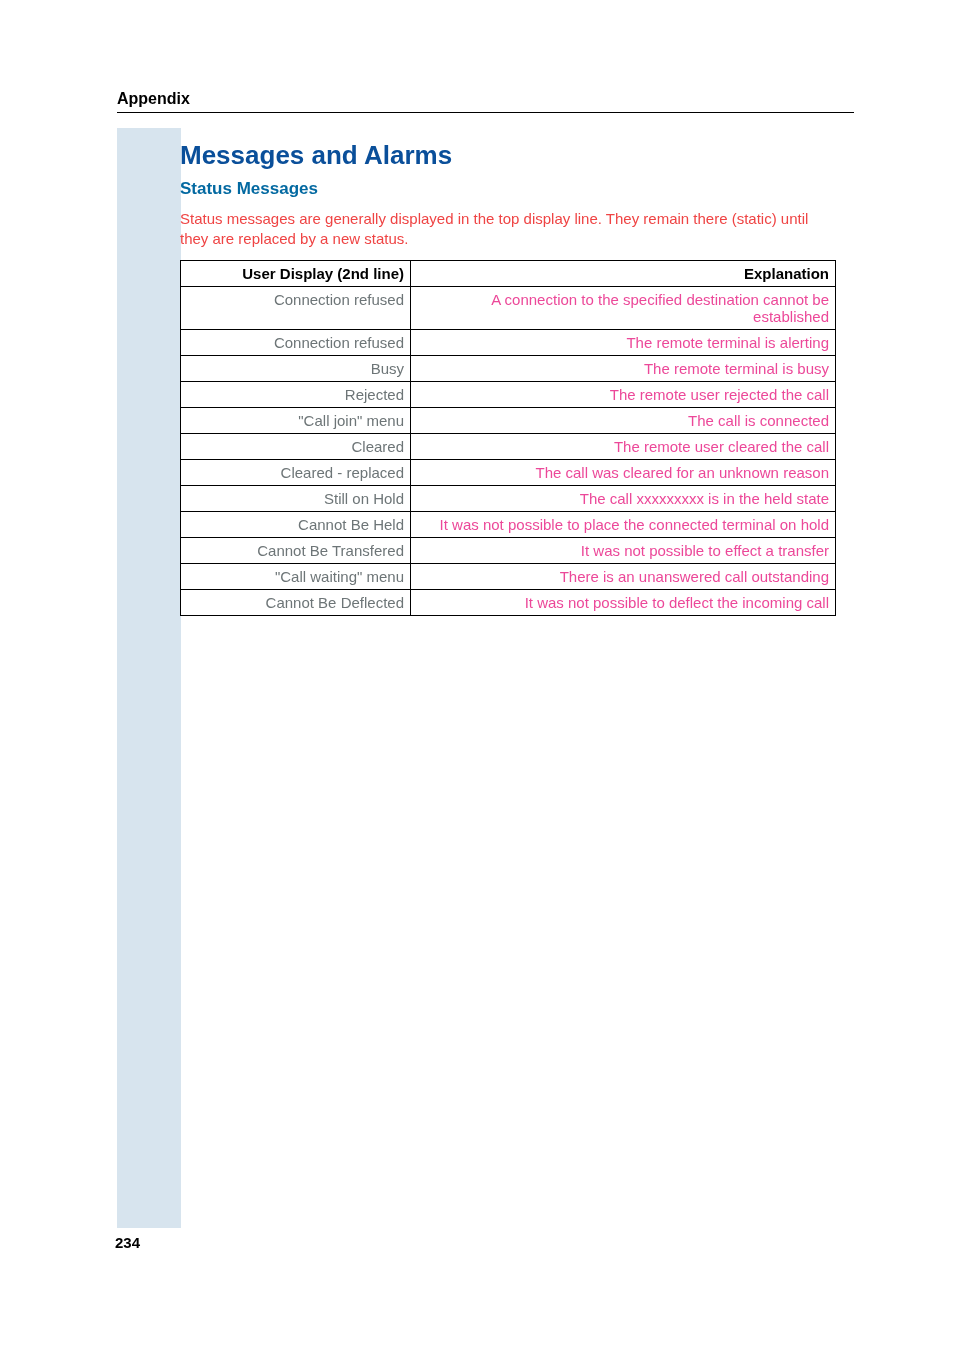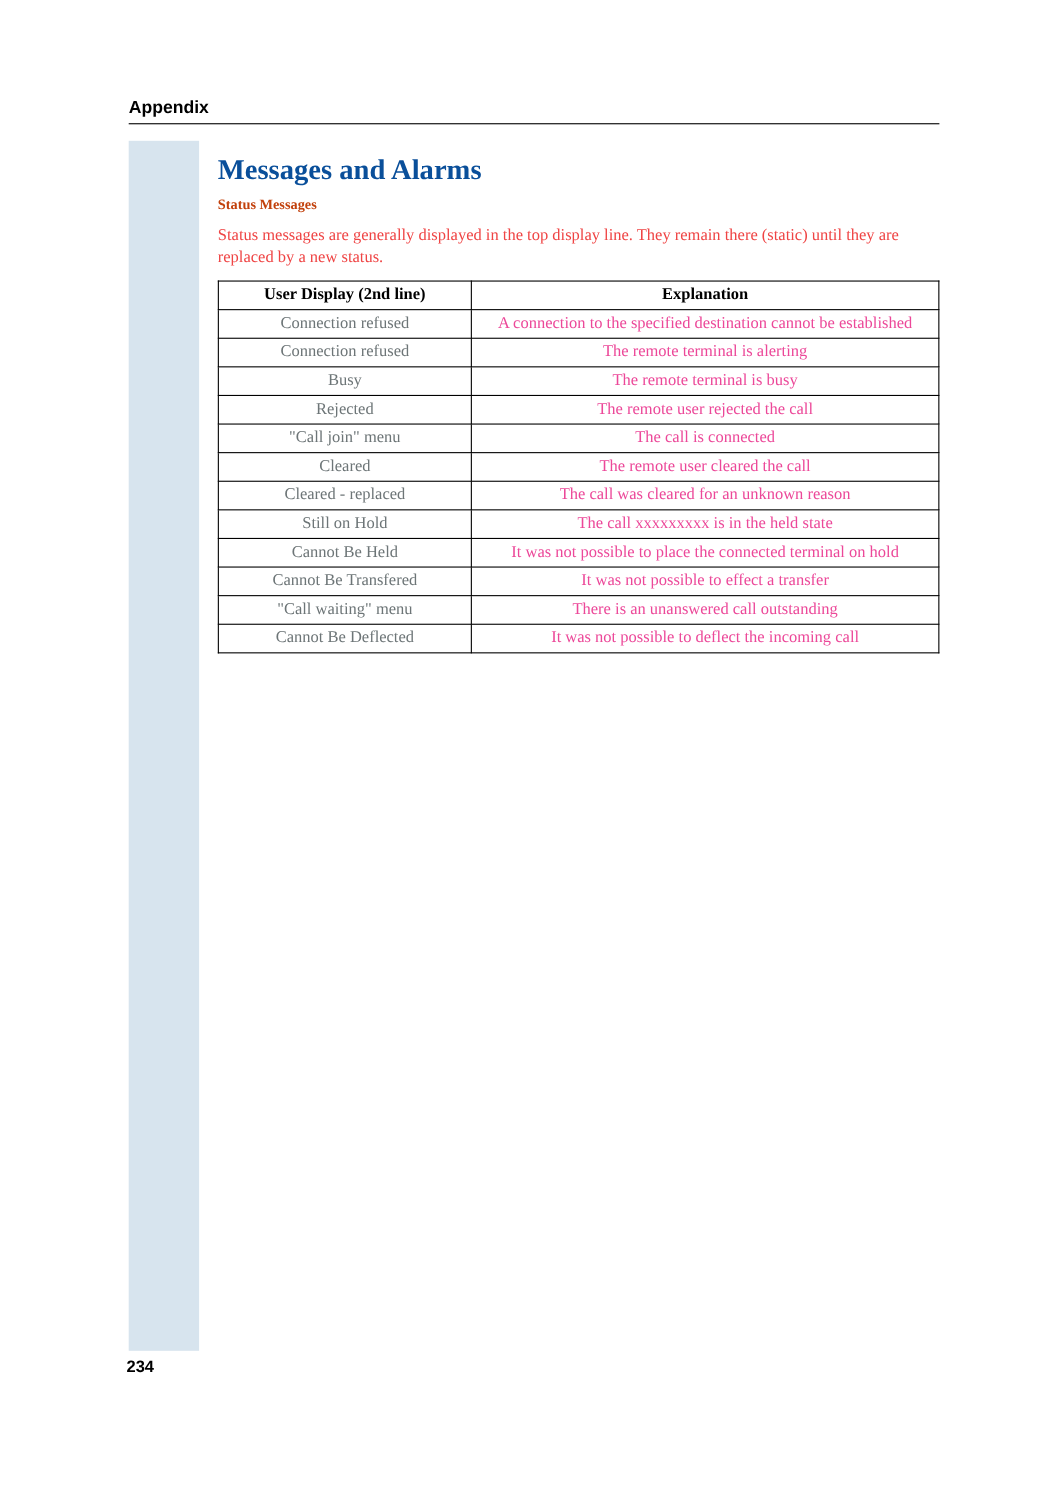--- a/index.html
+++ b/index.html
@@ -1,26 +1,26 @@
 <!DOCTYPE html>
 <html><head>
 <meta charset="utf-8">
 <style>
   * { margin: 0; padding: 0; box-sizing: border-box; }
   html, body { width: 954px; height: 1351px; background: #ffffff; font-family: Arial, Helvetica, sans-serif; }
   .page { position: relative; width: 954px; height: 1351px; }
   .sidebar { position: absolute; left: 117px; top: 128px; width: 64px; height: 1100px; background: #d7e4ee; }
   .header-line { position: absolute; left: 117px; top: 112px; width: 737px; height: 1px; background: #000; }
   .header-label { position: absolute; left: 117px; top: 90px; font-weight: bold; font-size: 16px; color: #000; }
-  .content { position: absolute; left: 198px; top: 140px; width: 656px; font-family: Liberation Serif, serif; }
+  .content { position: absolute; left: 180px; top: 140px; width: 656px; }
   .title { color: #0a4f9a; font-weight: bold; font-size: 26px; margin-bottom: 8px; }
-  .subtitle { color: #c2410c; font-weight: bold; font-size: 13px; margin-bottom: 10px; }
+  .subtitle { color: #0369a1; font-weight: bold; font-size: 17px; margin-bottom: 10px; }
   .intro { color: #ef4444; font-size: 15px; line-height: 1.35; margin-bottom: 10px; }
   table.status { border-collapse: collapse; width: 656px; }
-  table.status th, table.status td { border: 1px solid #000; padding: 4px 6px; font-size: 15px; text-align: center; vertical-align: top; }
+  table.status th, table.status td { border: 1px solid #000; padding: 4px 6px; font-size: 15px; text-align: right; vertical-align: top; }
   table.status th { font-weight: bold; color: #000; }
   table.status td.col1 { color: #6d7577; width: 230px; }
   table.status td.col2 { color: #ec4899; }
   .page-num { position: absolute; left: 115px; bottom: 100px; font-weight: bold; font-size: 15px; }
 </style>
 </head>
 <body>
 
 <div class="page">
   <div class="header-label">Appendix</div>

